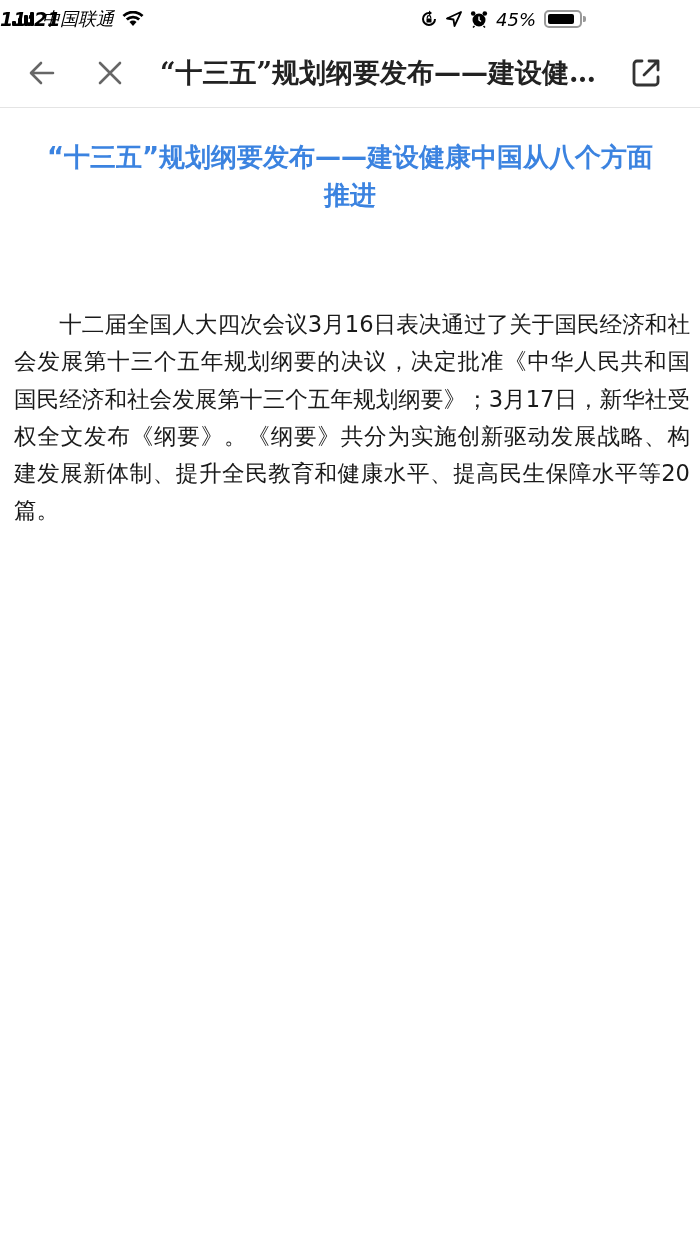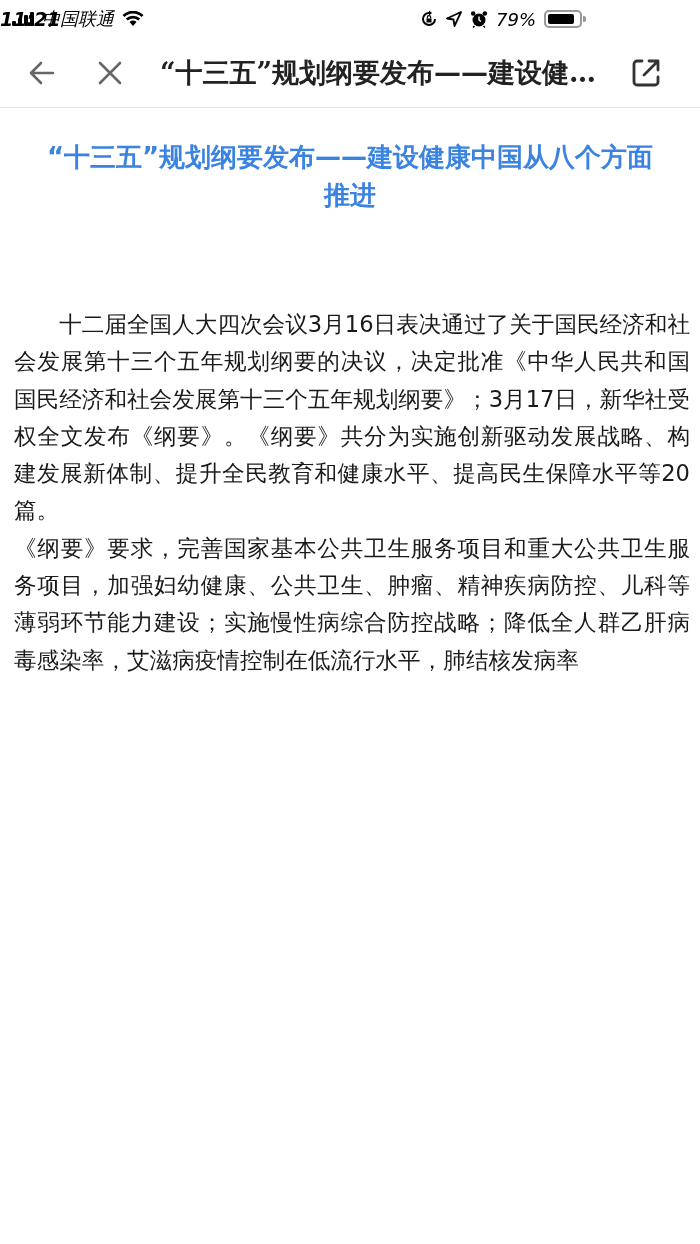--- a/index.html
+++ b/index.html
@@ -84,21 +84,21 @@
     <svg width="16" height="16" viewBox="0 0 16 16">
       <path d="M15 1 L1 7.5 L7.5 8.5 L8.5 15 Z" fill="none" stroke="#000" stroke-width="1.8" stroke-linejoin="round"></path>
     </svg>
     <svg width="18" height="18" viewBox="0 0 18 18">
       <circle cx="9" cy="10" r="6.5" fill="#000"></circle>
       <path d="M9 6.5 V10 L11 11.5" stroke="#fff" stroke-width="1.4" fill="none"></path>
       <circle cx="3.2" cy="3.5" r="2.3" fill="#000"></circle>
       <circle cx="14.8" cy="3.5" r="2.3" fill="#000"></circle>
       <path d="M4.5 16 L3 17.5 M13.5 16 L15 17.5" stroke="#000" stroke-width="1.5"></path>
     </svg>
-    <span>79%</span>
+    <span>45%</span>
     <div class="battery">
       <div class="battery-body">
           <div class="battery-fill"></div>
         </div>
       <div class="battery-cap"></div>
     </div>
   </div>
 </div>
 
 <div class="nav-bar">
@@ -118,15 +118,14 @@
       <path d="M11 3 H6 A3 3 0 0 0 3 6 V24 A3 3 0 0 0 6 27 H24 A3 3 0 0 0 27 24 V19" stroke="#333" stroke-width="2.8" fill="none" stroke-linecap="round"></path>
       <path d="M13 17 L27 3 M18 3 H27 V12" stroke="#333" stroke-width="2.8" fill="none" stroke-linecap="round" stroke-linejoin="round"></path>
     </svg>
   </div>
 </div>
 
 <div class="content">
   <h1 class="article-title">“十三五”规划纲要发布——建设健康中国从八个方面推进</h1>
   <div class="article-body">
     <p class="indent">十二届全国人大四次会议3月16日表决通过了关于国民经济和社会发展第十三个五年规划纲要的决议，决定批准《中华人民共和国国民经济和社会发展第十三个五年规划纲要》；3月17日，新华社受权全文发布《纲要》。《纲要》共分为实施创新驱动发展战略、构建发展新体制、提升全民教育和健康水平、提高民生保障水平等20篇。</p>
-    <p>《纲要》要求，完善国家基本公共卫生服务项目和重大公共卫生服务项目，加强妇幼健康、公共卫生、肿瘤、精神疾病防控、儿科等薄弱环节能力建设；实施慢性病综合防控战略；降低全人群乙肝病毒感染率，艾滋病疫情控制在低流行水平，肺结核发病率</p>
   </div>
 </div>
 
 </body></html>

